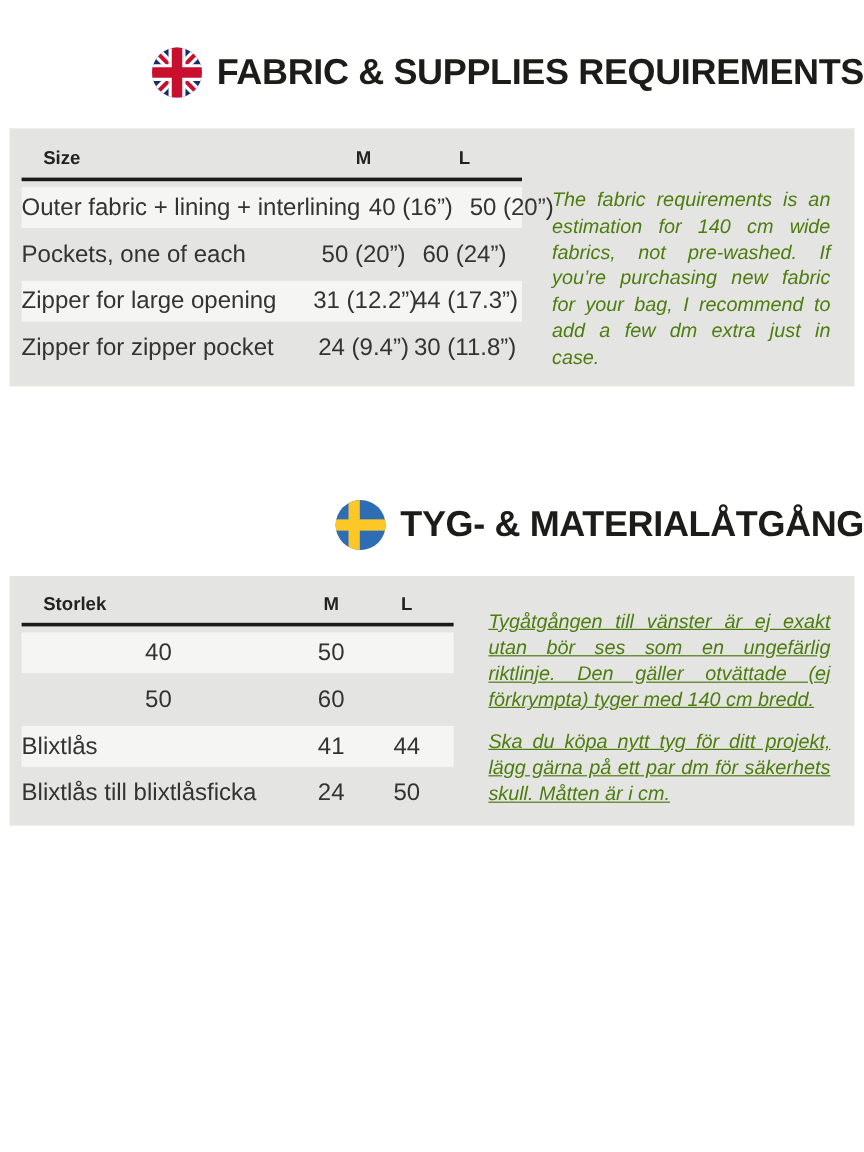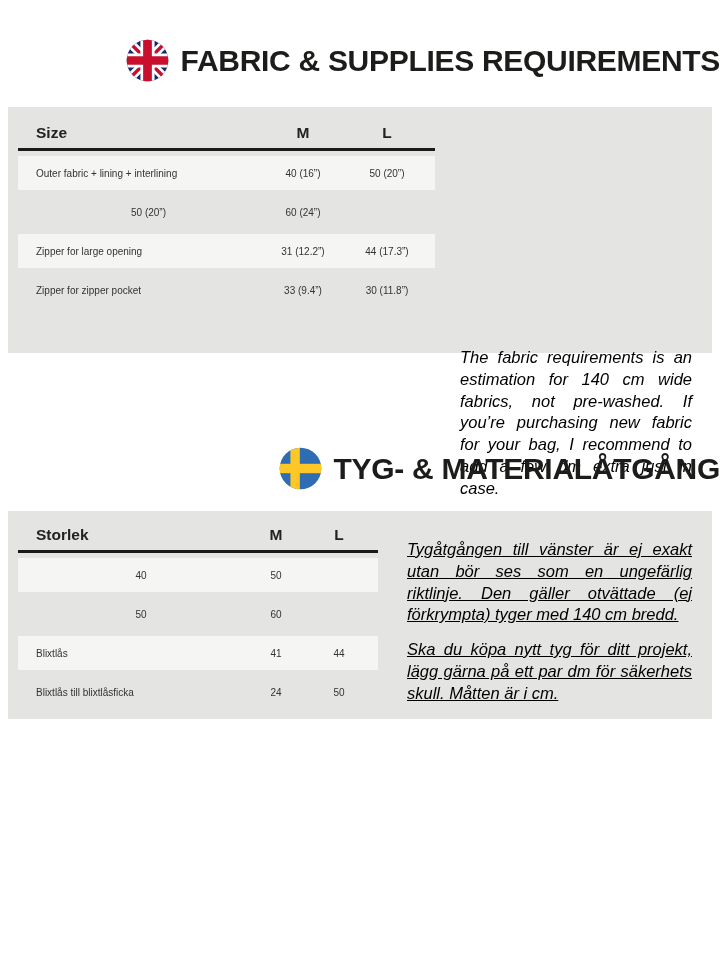--- a/index.html
+++ b/index.html
@@ -34,53 +34,53 @@
   }
   .flag{width:43px;height:43px;flex:0 0 auto;display:block;}
 
   
   .band{
     margin:0 8px;
     background:var(--band);
     display:flex;
     align-items:flex-start;
   }
-  .band.en{margin-top:23px;height:246px;padding:10px 0 0 10px;flex-direction:column;}
+  .band.en{margin-top:23px;height:215px;padding:10px 0 0 10px;}
   .band.sv{margin-top:19px;height:208px;padding:8px 0 0 10px;justify-content:space-between;}
 
   
   .tbl{flex:0 0 auto;}
   .tbl.en{width:417px;}
   .tbl.sv{width:360px;}
   .thead{
     display:grid;align-items:center;
     height:34px;
     padding-left:18px;padding-right:6px;
     font-weight:700;font-size:15.5px;color:#222220;
     border-bottom:3px solid var(--rule);
   }
   .tbl.en .thead,.tbl.en .trow{grid-template-columns:1fr 84px 84px;}
   .tbl.sv .thead,.tbl.sv .trow{grid-template-columns:1fr 60px 66px;}
   .trow{
     display:grid;align-items:center;
     height:34px;margin-top:5px;
-    padding-left:18px;padding-right:6px;
-    font-size:10px;
+    padding-right:6px;
+    font-size:20px;
   }
   .trow.stripe{background:var(--stripe);}
   .tl{white-space:nowrap;}
   .tc{text-align:center;white-space:nowrap;}
   .thead .tc{font-weight:700;}
 
   
   .note{
     font-style:italic;
     font-size:16.5px;line-height:1.32;
     text-align:justify;
-    color:#000000;
+    color:#4d7c0f;
   }
   .note.en{width:232px;margin-left:auto;margin-right:20px;margin-top:40px;}
   .note-wrap.sv{width:285px;margin-left:auto;margin-right:20px;margin-top:20px;}
   .note.sv{width:285px;text-decoration:underline;}
   .note.sv + .note.sv{margin-top:13px;}
 </style>
 </head>
 <body>
 
 <div class="page">
@@ -109,31 +109,32 @@
         <span class="tl">Size</span>
         <span class="tc">M</span>
         <span class="tc">L</span>
       </div>
       <div class="trow stripe">
         <span class="tl">Outer fabric + lining + interlining</span>
         <span class="tc">40 (16”)</span>
         <span class="tc">50 (20”)</span>
       </div>
       <div class="trow">
+        <span class="tl">Pockets, one of each</span>
         <span class="tc">50 (20”)</span>
         <span class="tc">60 (24”)</span>
       </div>
       <div class="trow stripe">
         <span class="tl">Zipper for large opening</span>
         <span class="tc">31 (12.2”)</span>
         <span class="tc">44 (17.3”)</span>
       </div>
       <div class="trow">
         <span class="tl">Zipper for zipper pocket</span>
-        <span class="tc">33 (9.4”)</span>
+        <span class="tc">24 (9.4”)</span>
         <span class="tc">30 (11.8”)</span>
       </div>
     </div>
     <p class="note en">The fabric requirements is an estimation for 140 cm wide fabrics, not pre-washed. If you’re purchasing new fabric for your bag, I recommend to add a few dm extra just in case.</p>
   </div>
 
   <div class="heading-row sv">
     <svg class="flag" viewBox="0 0 64 64" aria-hidden="true">
       <defs>
           <clipPath id="seclip">

